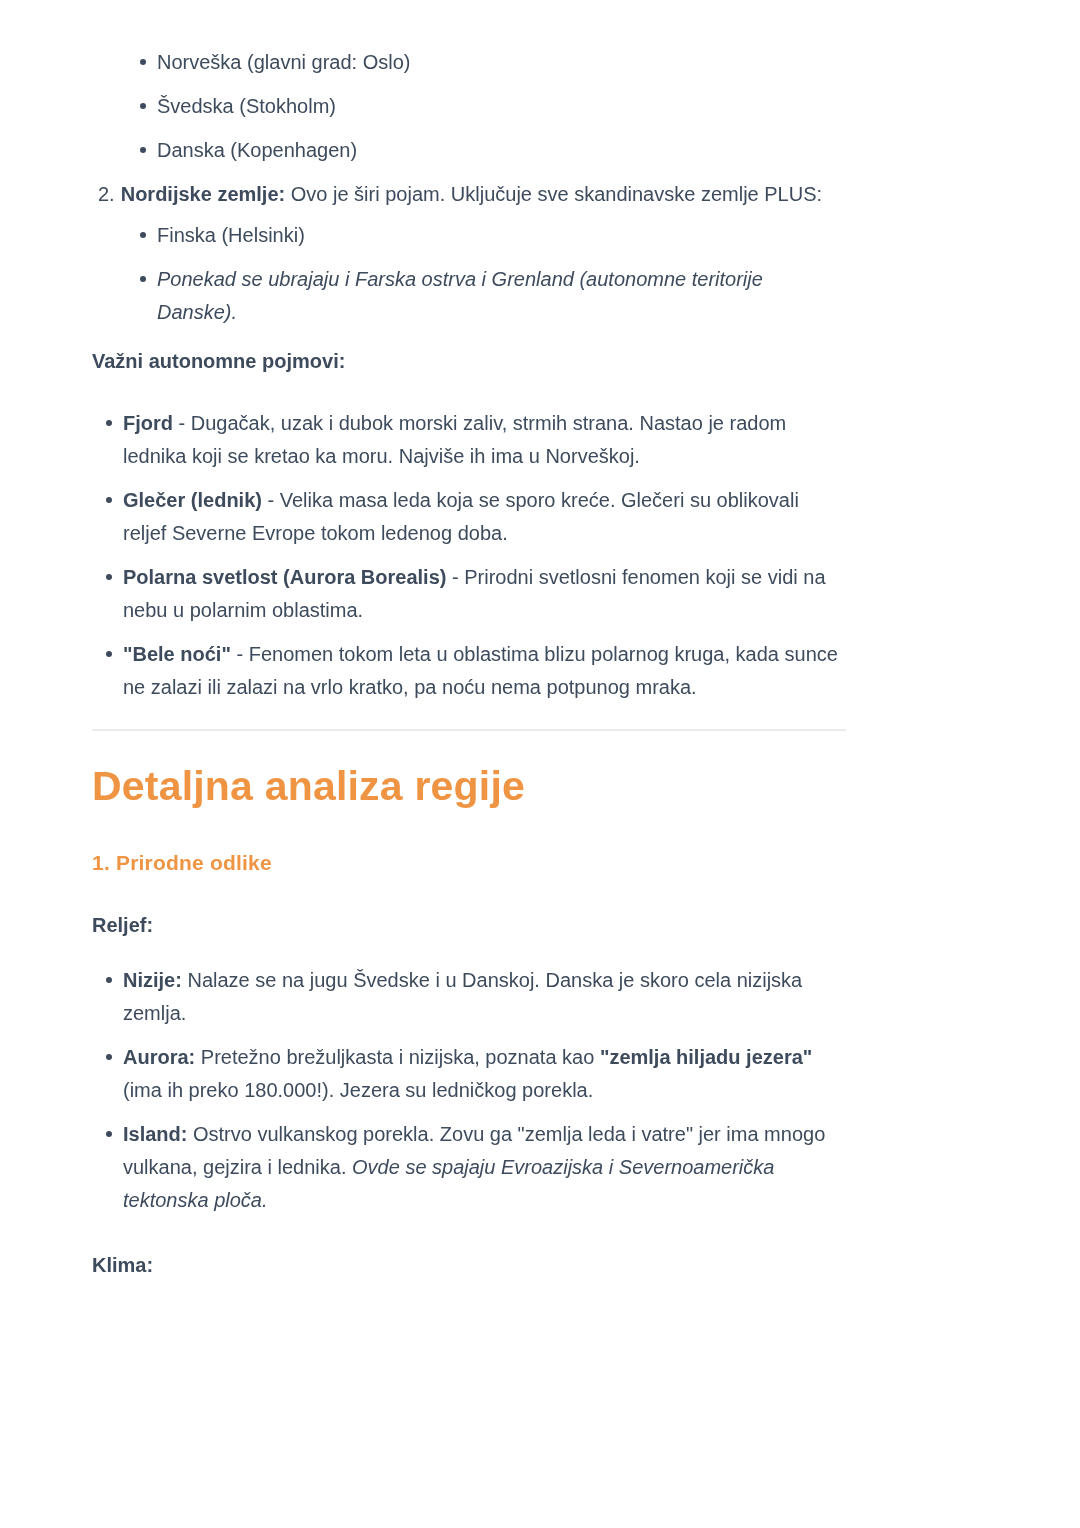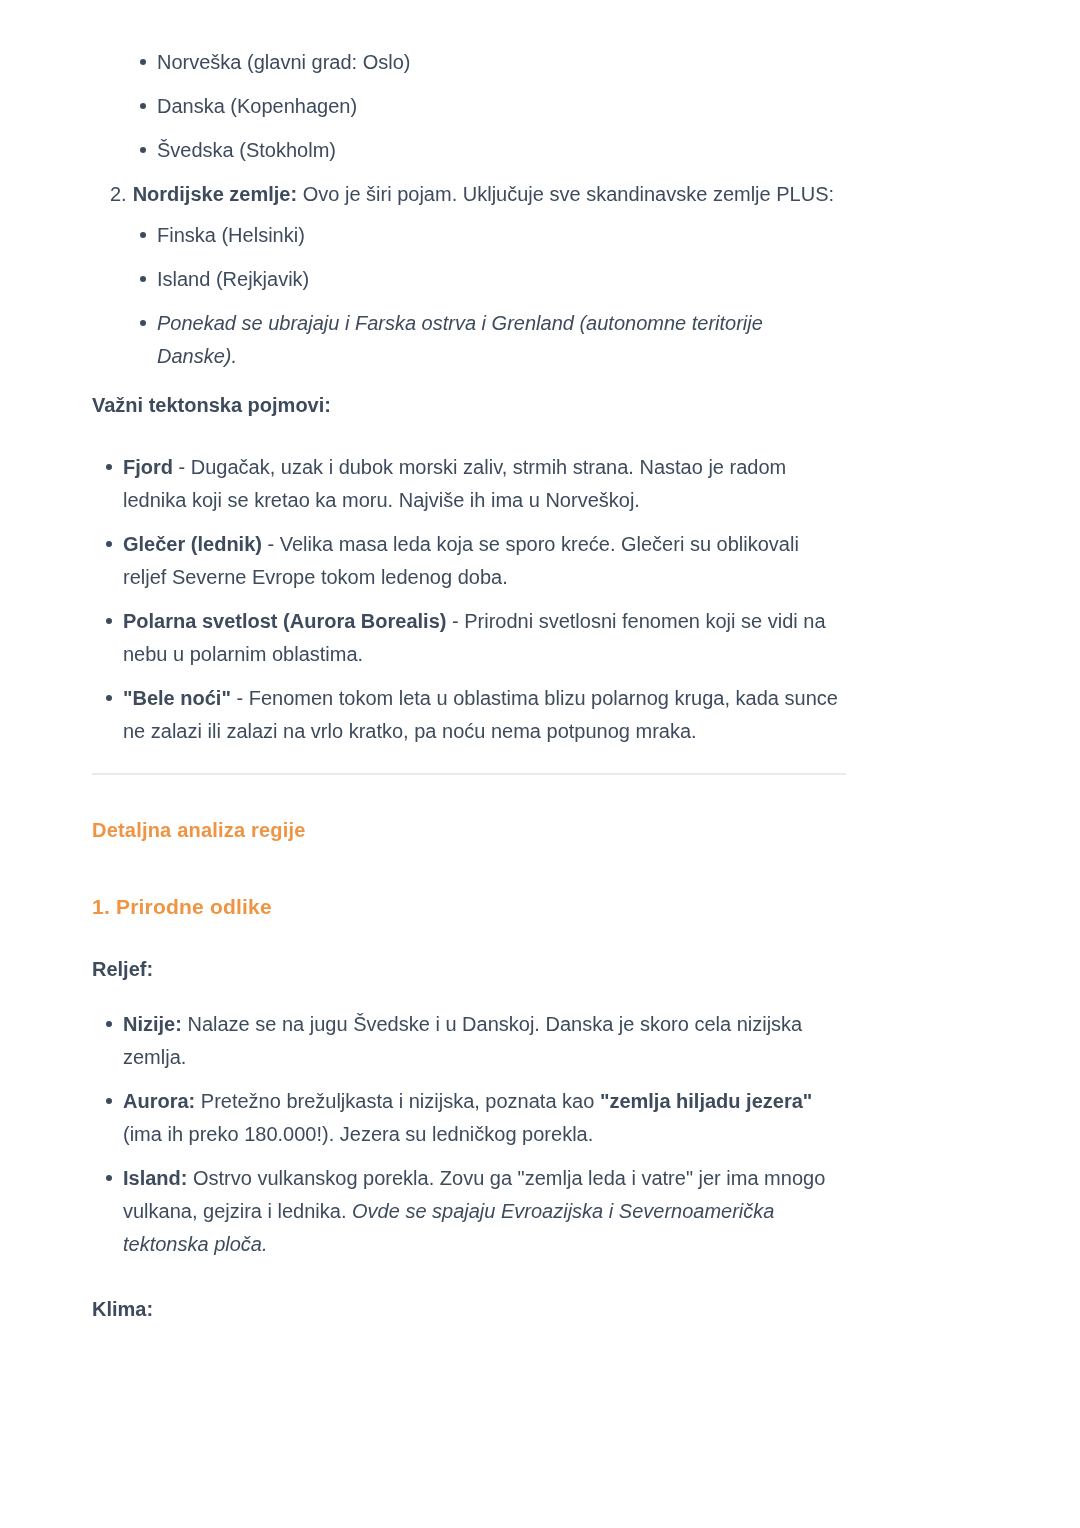--- a/index.html
+++ b/index.html
@@ -32,34 +32,34 @@
   li::before{
     content:"";position:absolute;left:-17px;top:13px;width:6px;height:6px;
     border-radius:50%;background:#3d4b5c;
   }
 
   
   ul.sub{padding-left:65px;}
   
   ul.main{padding-left:31px;margin-top:29px;}
 
-  .num-row{padding-left:6px;margin-top:10px;text-align:center;}
+  .num-row{padding-left:6px;margin-top:10px;}
   .num{margin-right:6px;}
 
   ul.sub.after-num{margin-top:8px;}
 
   .para-bold{font-weight:700;margin-top:16px;}
 
   .divider{
     border:none;border-top:2px solid #ebebeb;
     margin:25px 0 0 0;width:754px;
   }
 
   h2.section{
-    color:#ef9443;font-size:20px;line-height:36px;font-weight:700;
+    color:#ef9443;font-size:41px;line-height:36px;font-weight:700;
     margin:37px 0 0 0;letter-spacing:.2px;
   }
   h3.section{
     color:#ef9443;font-size:21px;line-height:28px;font-weight:700;
     margin:45px 0 0 0;letter-spacing:.2px;
   }
   .sub-label{font-weight:700;margin-top:32px;}
   ul.relief{margin-top:22px;}
   ul.climate{margin-top:20px;}
 </style>
@@ -67,35 +67,34 @@
 <body>
 
 <div class="page">
 
   <div class="side-stripe"></div>
 
   <div class="content">
 
     <ul class="sub" style="margin-top:0;">
         <li><span>Norveška (glavni grad: Oslo)</span></li>
+        <li><span>Švedska (Stokholm)</span></li>
         <li><span>Danska (Kopenhagen)</span></li>
-        <li><span>Švedska (Stokholm)</span></li>
       </ul>
 
     <div class="num-row">
       <span class="num">2.</span><span><span class="b">Nordijske zemlje:</span><span> Ovo je širi pojam. Uključuje sve skandinavske zemlje PLUS:</span></span>
     </div>
 
     <ul class="sub after-num">
         <li><span>Finska (Helsinki)</span></li>
-        <li><span>Island (Rejkjavik)</span></li>
         <li><span class="i">Ponekad se ubrajaju i Farska ostrva i Grenland (autonomne teritorije Danske).</span></li>
       </ul>
 
-    <div class="para-bold">Važni tektonska pojmovi:</div>
+    <div class="para-bold">Važni autonomne pojmovi:</div>
 
     <ul class="main">
         <li><span class="b">Fjord</span><span> - Dugačak, uzak i dubok morski zaliv, strmih strana. Nastao je radom lednika koji se kretao ka moru. Najviše ih ima u Norveškoj.</span></li>
         <li><span class="b">Glečer (lednik)</span><span> - Velika masa leda koja se sporo kreće. Glečeri su oblikovali reljef Severne Evrope tokom ledenog doba.</span></li>
         <li><span class="b">Polarna svetlost (Aurora Borealis)</span><span> - Prirodni svetlosni fenomen koji se vidi na nebu u polarnim oblastima.</span></li>
         <li><span class="b">"Bele noći"</span><span> - Fenomen tokom leta u oblastima blizu polarnog kruga, kada sunce ne zalazi ili zalazi na vrlo kratko, pa noću nema potpunog mraka.</span></li>
       </ul>
 
     <hr class="divider">
 

